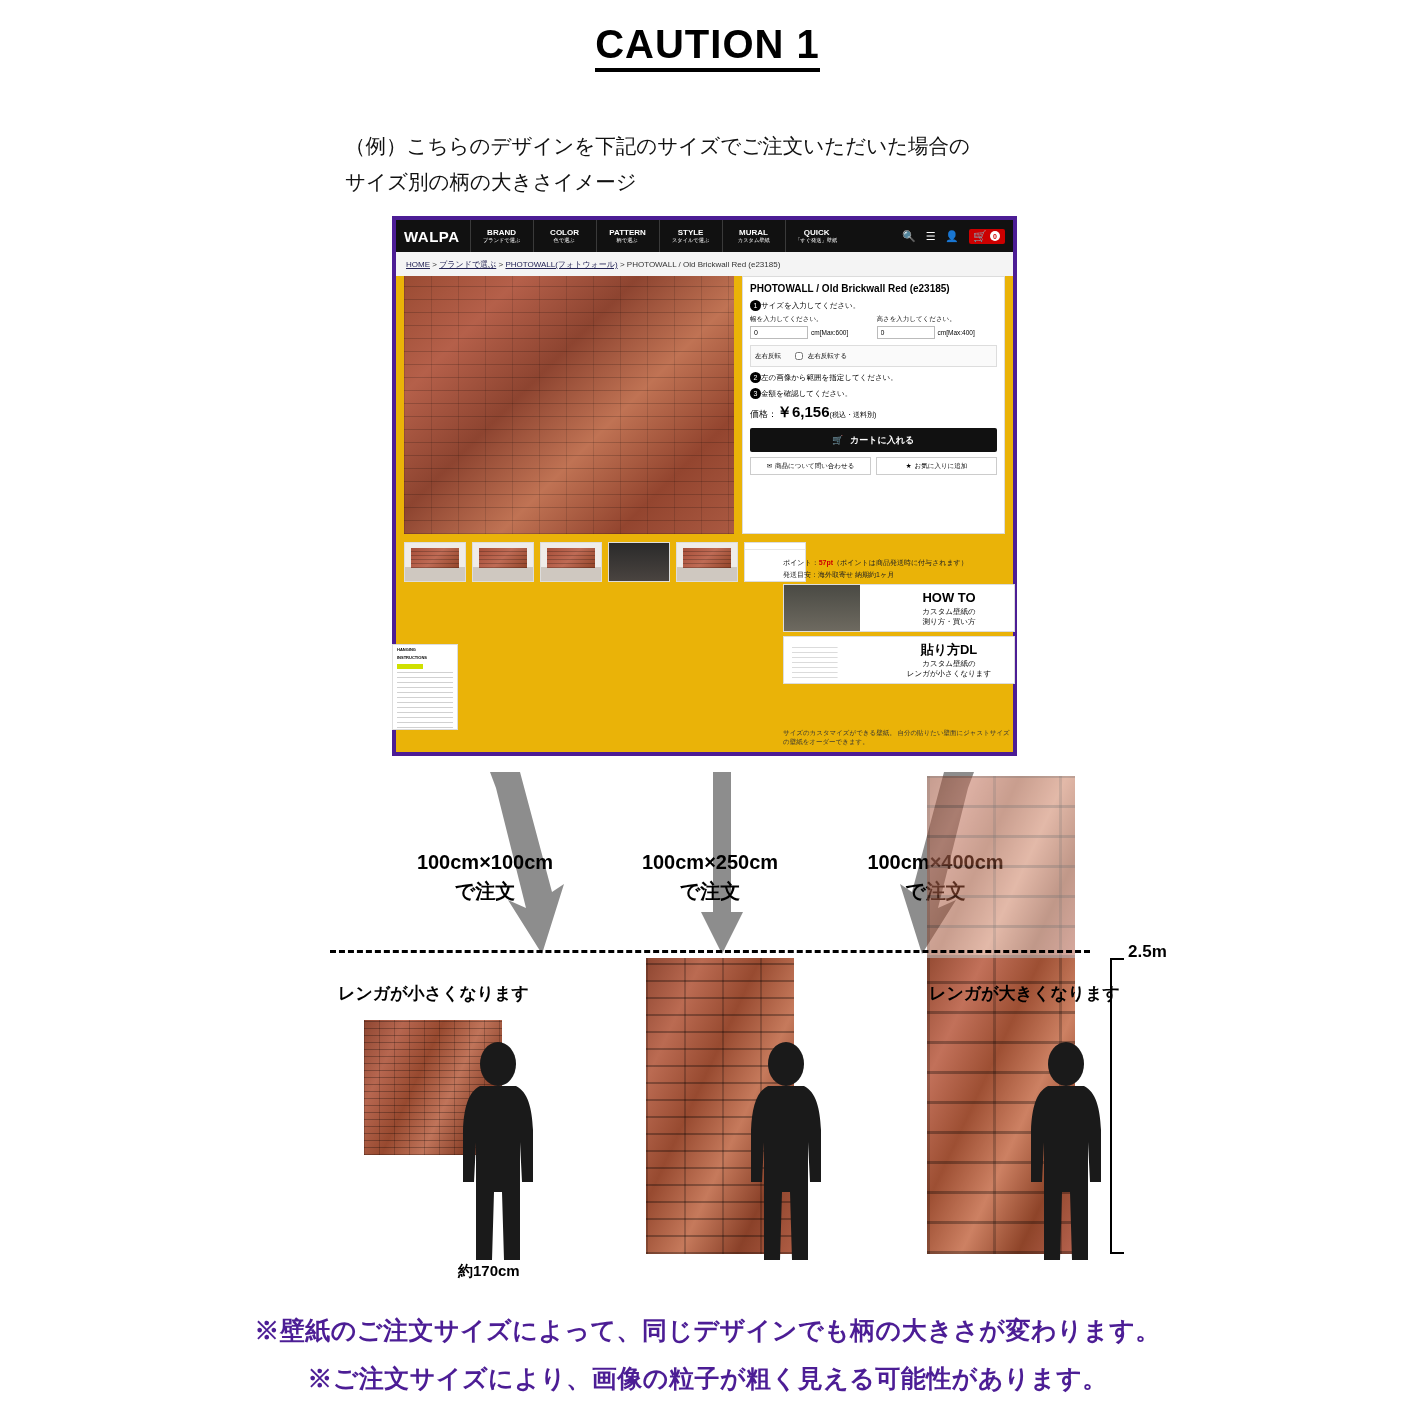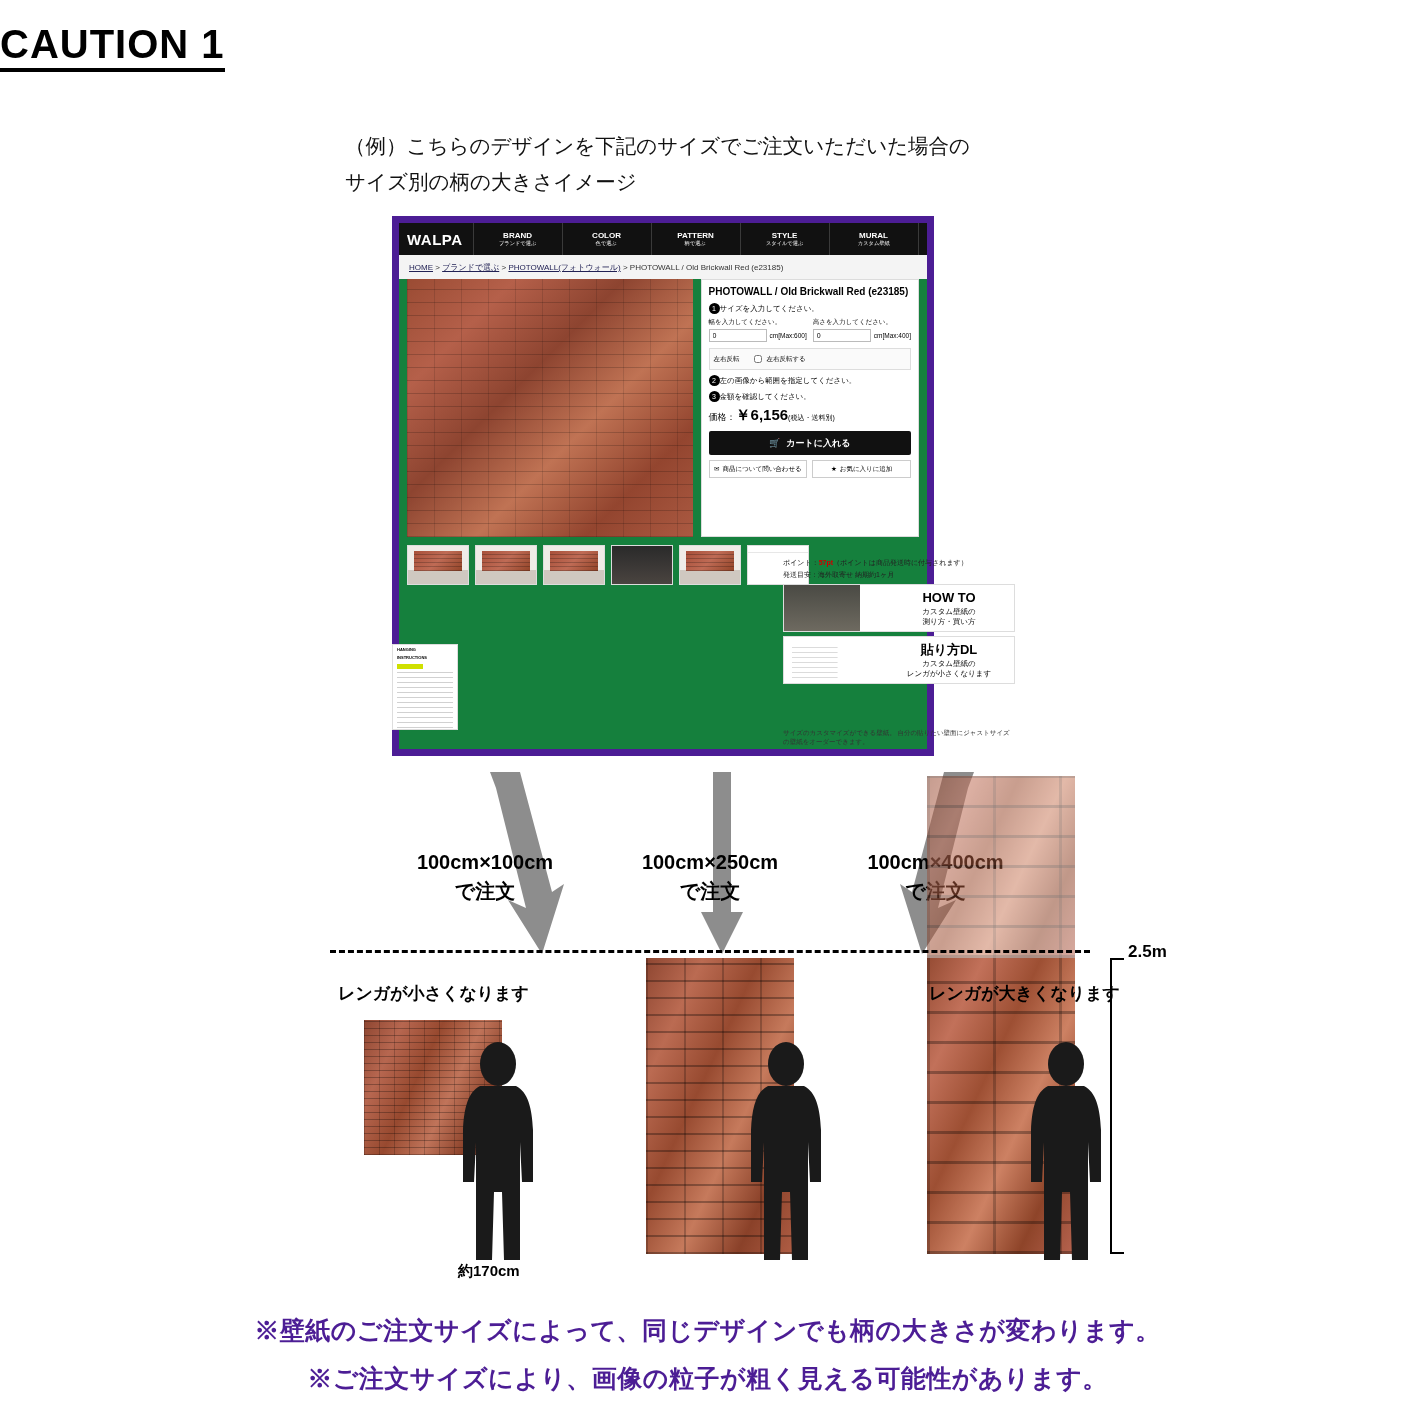--- a/index.html
+++ b/index.html
@@ -15,20 +15,21 @@
     color: #000;
     overflow: hidden;
   }
 
   
   .caution-title {
     position: absolute;
     top: 22px;
     left: 0;
     width: 1415px;
+    text-align: center;
     font-size: 40px;
     font-weight: bold;
     letter-spacing: 1px;
   }
   .caution-title span {
     border-bottom: 4px solid #000;
     padding-bottom: 2px;
   }
 
   
@@ -40,24 +41,24 @@
     font-size: 20.5px;
     line-height: 1.75;
     color: #111;
   }
 
   
   .browser {
     position: absolute;
     left: 392px;
     top: 216px;
-    width: 542px;
+    width: 625px;
     height: 540px;
-    background: #15803d;
-    border: 7px solid #4c1d95;
+    background: #eab308;
+    border: 4px solid #4c1d95;
     box-sizing: border-box;
     overflow: hidden;
   }
   .nav {
     height: 32px;
     background: #111;
     display: flex;
     align-items: stretch;
     color: #fff;
   }
@@ -67,21 +68,21 @@
     letter-spacing: .5px;
     display: flex;
     align-items: center;
     padding: 0 10px 0 8px;
   }
   .nav-item {
     display: flex;
     flex-direction: column;
     justify-content: center;
     align-items: center;
-    padding: 0 20px;
+    padding: 0 7px;
     border-left: 1px solid #3a3a3a;
     min-width: 48px;
   }
   .nav-item .en { font-size: 8px; font-weight: bold; line-height: 1.15; }
   .nav-item .jp { font-size: 5.5px; line-height: 1.2; transform: scale(.95); }
   .nav-right {
     margin-left: auto;
     display: flex;
     align-items: center;
     gap: 10px;

